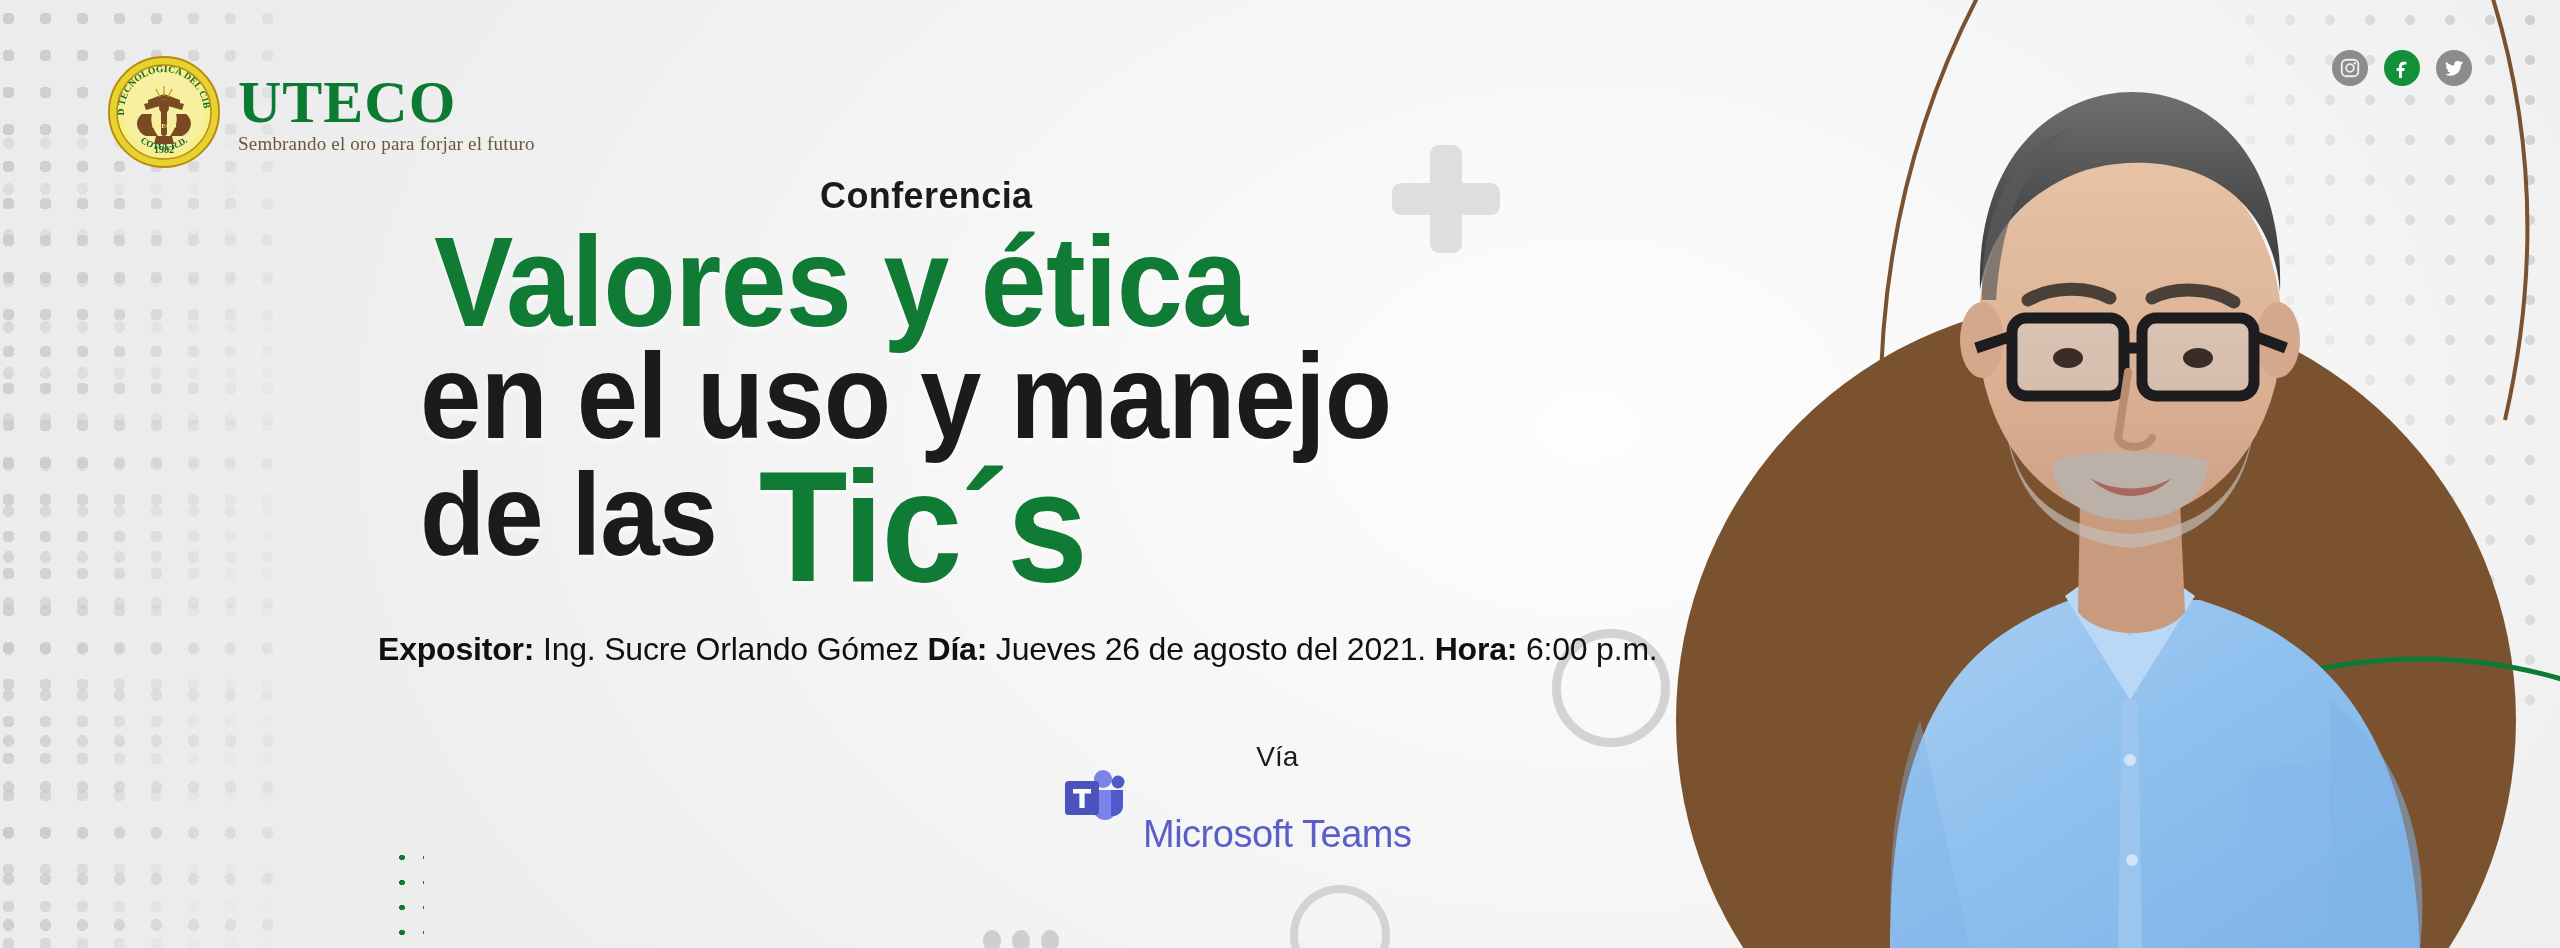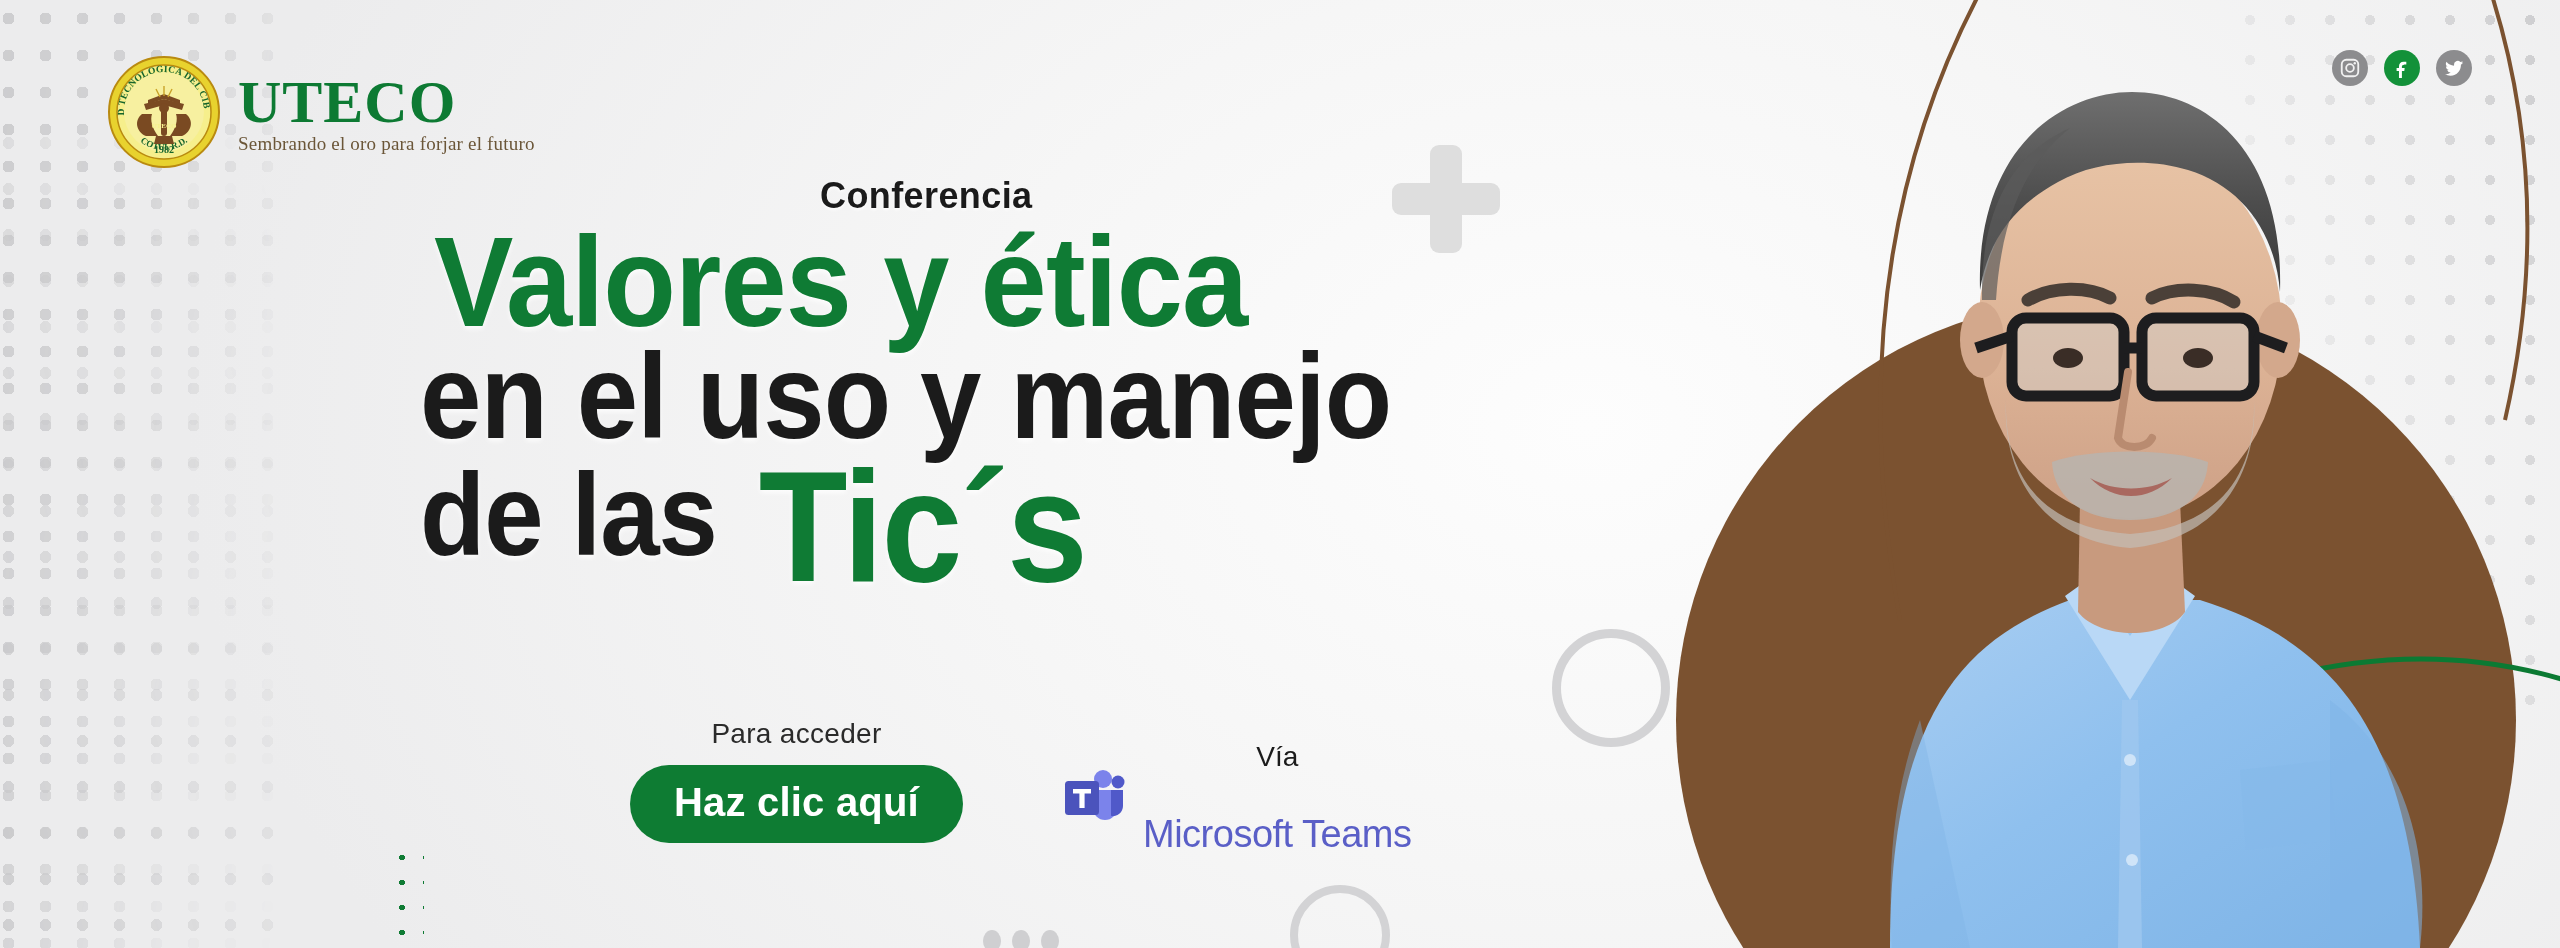--- a/index.html
+++ b/index.html
@@ -345,25 +345,29 @@
       </svg>
     </a>
   </div>
 
   <div class="content">
     <div class="eyebrow">Conferencia</div>
     <div class="hl hl1">Valores y ética</div>
     <div class="hl hl2">en el uso y manejo</div>
     <div class="hl hl3"><span>de las </span><b>Tic´s</b></div>
 
-
-    <div class="cta">
-      <div class="cta-label">Para acceder</div>
-      <button class="cta-btn">Haz clic aquí</button>
+    <div class="presenter">
+      <strong>Expositor:</strong>
+      <span>Ing. Sucre Orlando Gómez</span>
+      <strong>Día:</strong>
+      <span>Jueves 26 de agosto del 2021.</span>
+      <strong>Hora:</strong>
+      <span>6:00 p.m.</span>
     </div>
+
 
     <div class="teams">
       <span>
         <svg width="62" height="58" viewBox="0 0 62 58">
           <circle cx="40" cy="11" r="9" fill="#7b83eb"></circle>
           <circle cx="55" cy="14" r="6.5" fill="#5059c9"></circle>
           <path d="M30 22h20a4 4 0 0 1 4 4v14a12 12 0 0 1-24 0V22z" fill="#7b83eb"></path>
           <path d="M48 22h12v16a10 10 0 0 1-12 9.8z" fill="#5059c9"></path>
           <rect x="2" y="13" width="34" height="34" rx="3.5" fill="#4b53bc"></rect>
           <path d="M10 21h18v4.6h-6.4V40h-5.2V25.6H10z" fill="#ffffff"></path>

